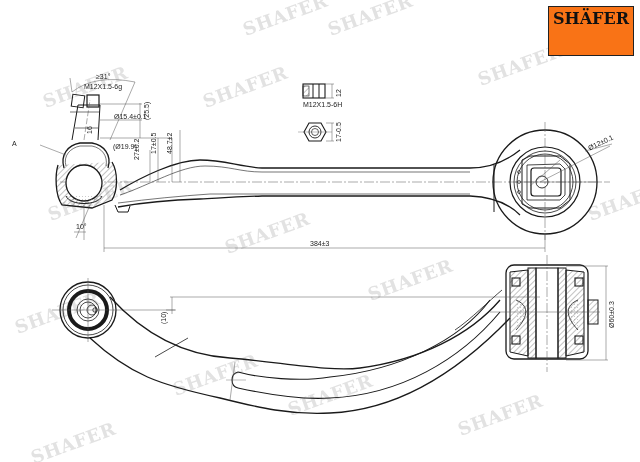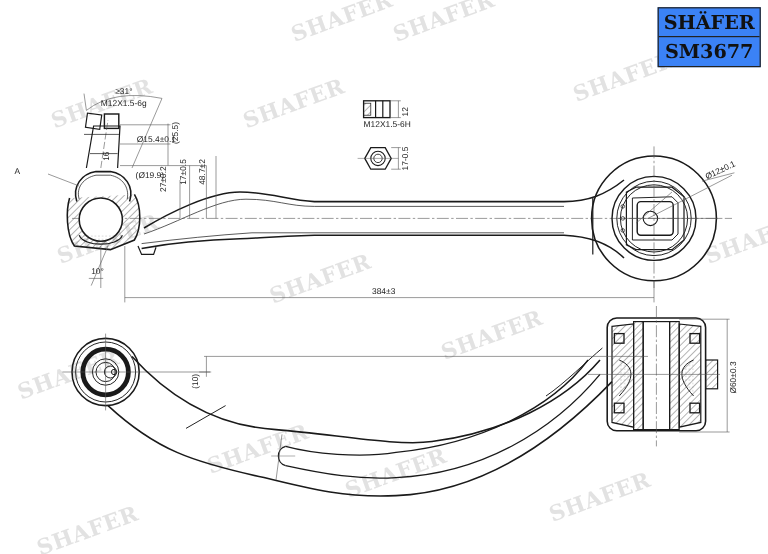--- a/index.html
+++ b/index.html
@@ -1,19 +1,19 @@
 <!DOCTYPE html>
 <html><head>
   <meta charset="utf-8">
   <style>
     html, body { margin: 0; padding: 0; background: #ffffff; }
     body { width: 640px; height: 462px; position: relative; overflow: hidden; font-family: "Liberation Sans", sans-serif; }
     svg.drawing { position: absolute; left: 0; top: 0; width: 640px; height: 462px; }
     .wm { position: absolute; font-family: "DejaVu Serif", serif; font-weight: bold; font-size: 18px; color: #e2e2e2; transform: rotate(-20deg); transform-origin: left top; letter-spacing: 0.5px; white-space: nowrap; pointer-events: none; }
-    .logo-box { position: absolute; left: 548px; top: 6px; width: 84px; height: 48px; border: 1.5px solid #222; background: #3b82f6; }
+    .logo-box { position: absolute; left: 548px; top: 6px; width: 84px; height: 48px; border: 1.5px solid #222; background: #f97316; }
     .logo-row { height: 23px; line-height: 23px; text-align: center; font-family: "DejaVu Serif", serif; font-weight: bold; font-size: 16px; color: #111; }
     .logo-row + .logo-row { border-top: 1.5px solid #222; }
     .dim { position: absolute; font-family: "Liberation Sans", sans-serif; font-size: 7px; color: #222; white-space: nowrap; }
     .vert { transform: rotate(-90deg); transform-origin: left top; }
   </style>
 </head>
 <body>
 
 <div class="wm" style="left:40px;top:92px;">SHAFER</div>
 <div class="wm" style="left:240px;top:20px;">SHAFER</div>
@@ -193,14 +193,13 @@
 <span class="dim vert" style="left:335px;top:97px;">12</span>
 <span class="dim vert" style="left:335px;top:142px;">17-0.5</span>
 <span class="dim" style="left:587px;top:145px;transform:rotate(-25deg);transform-origin:left top;">Ø12±0.1</span>
 <span class="dim" style="left:76px;top:223px;">10°</span>
 <span class="dim" style="left:310px;top:240px;">384±3</span>
 <span class="dim vert" style="left:160px;top:324px;">(10)</span>
 <span class="dim vert" style="left:608px;top:328px;">Ø60±0.3</span>
 
 <div class="logo-box">
   <div class="logo-row">SHÄFER</div>
-  <div class="logo-row">SM3677</div>
 </div>
 
 </body></html>

